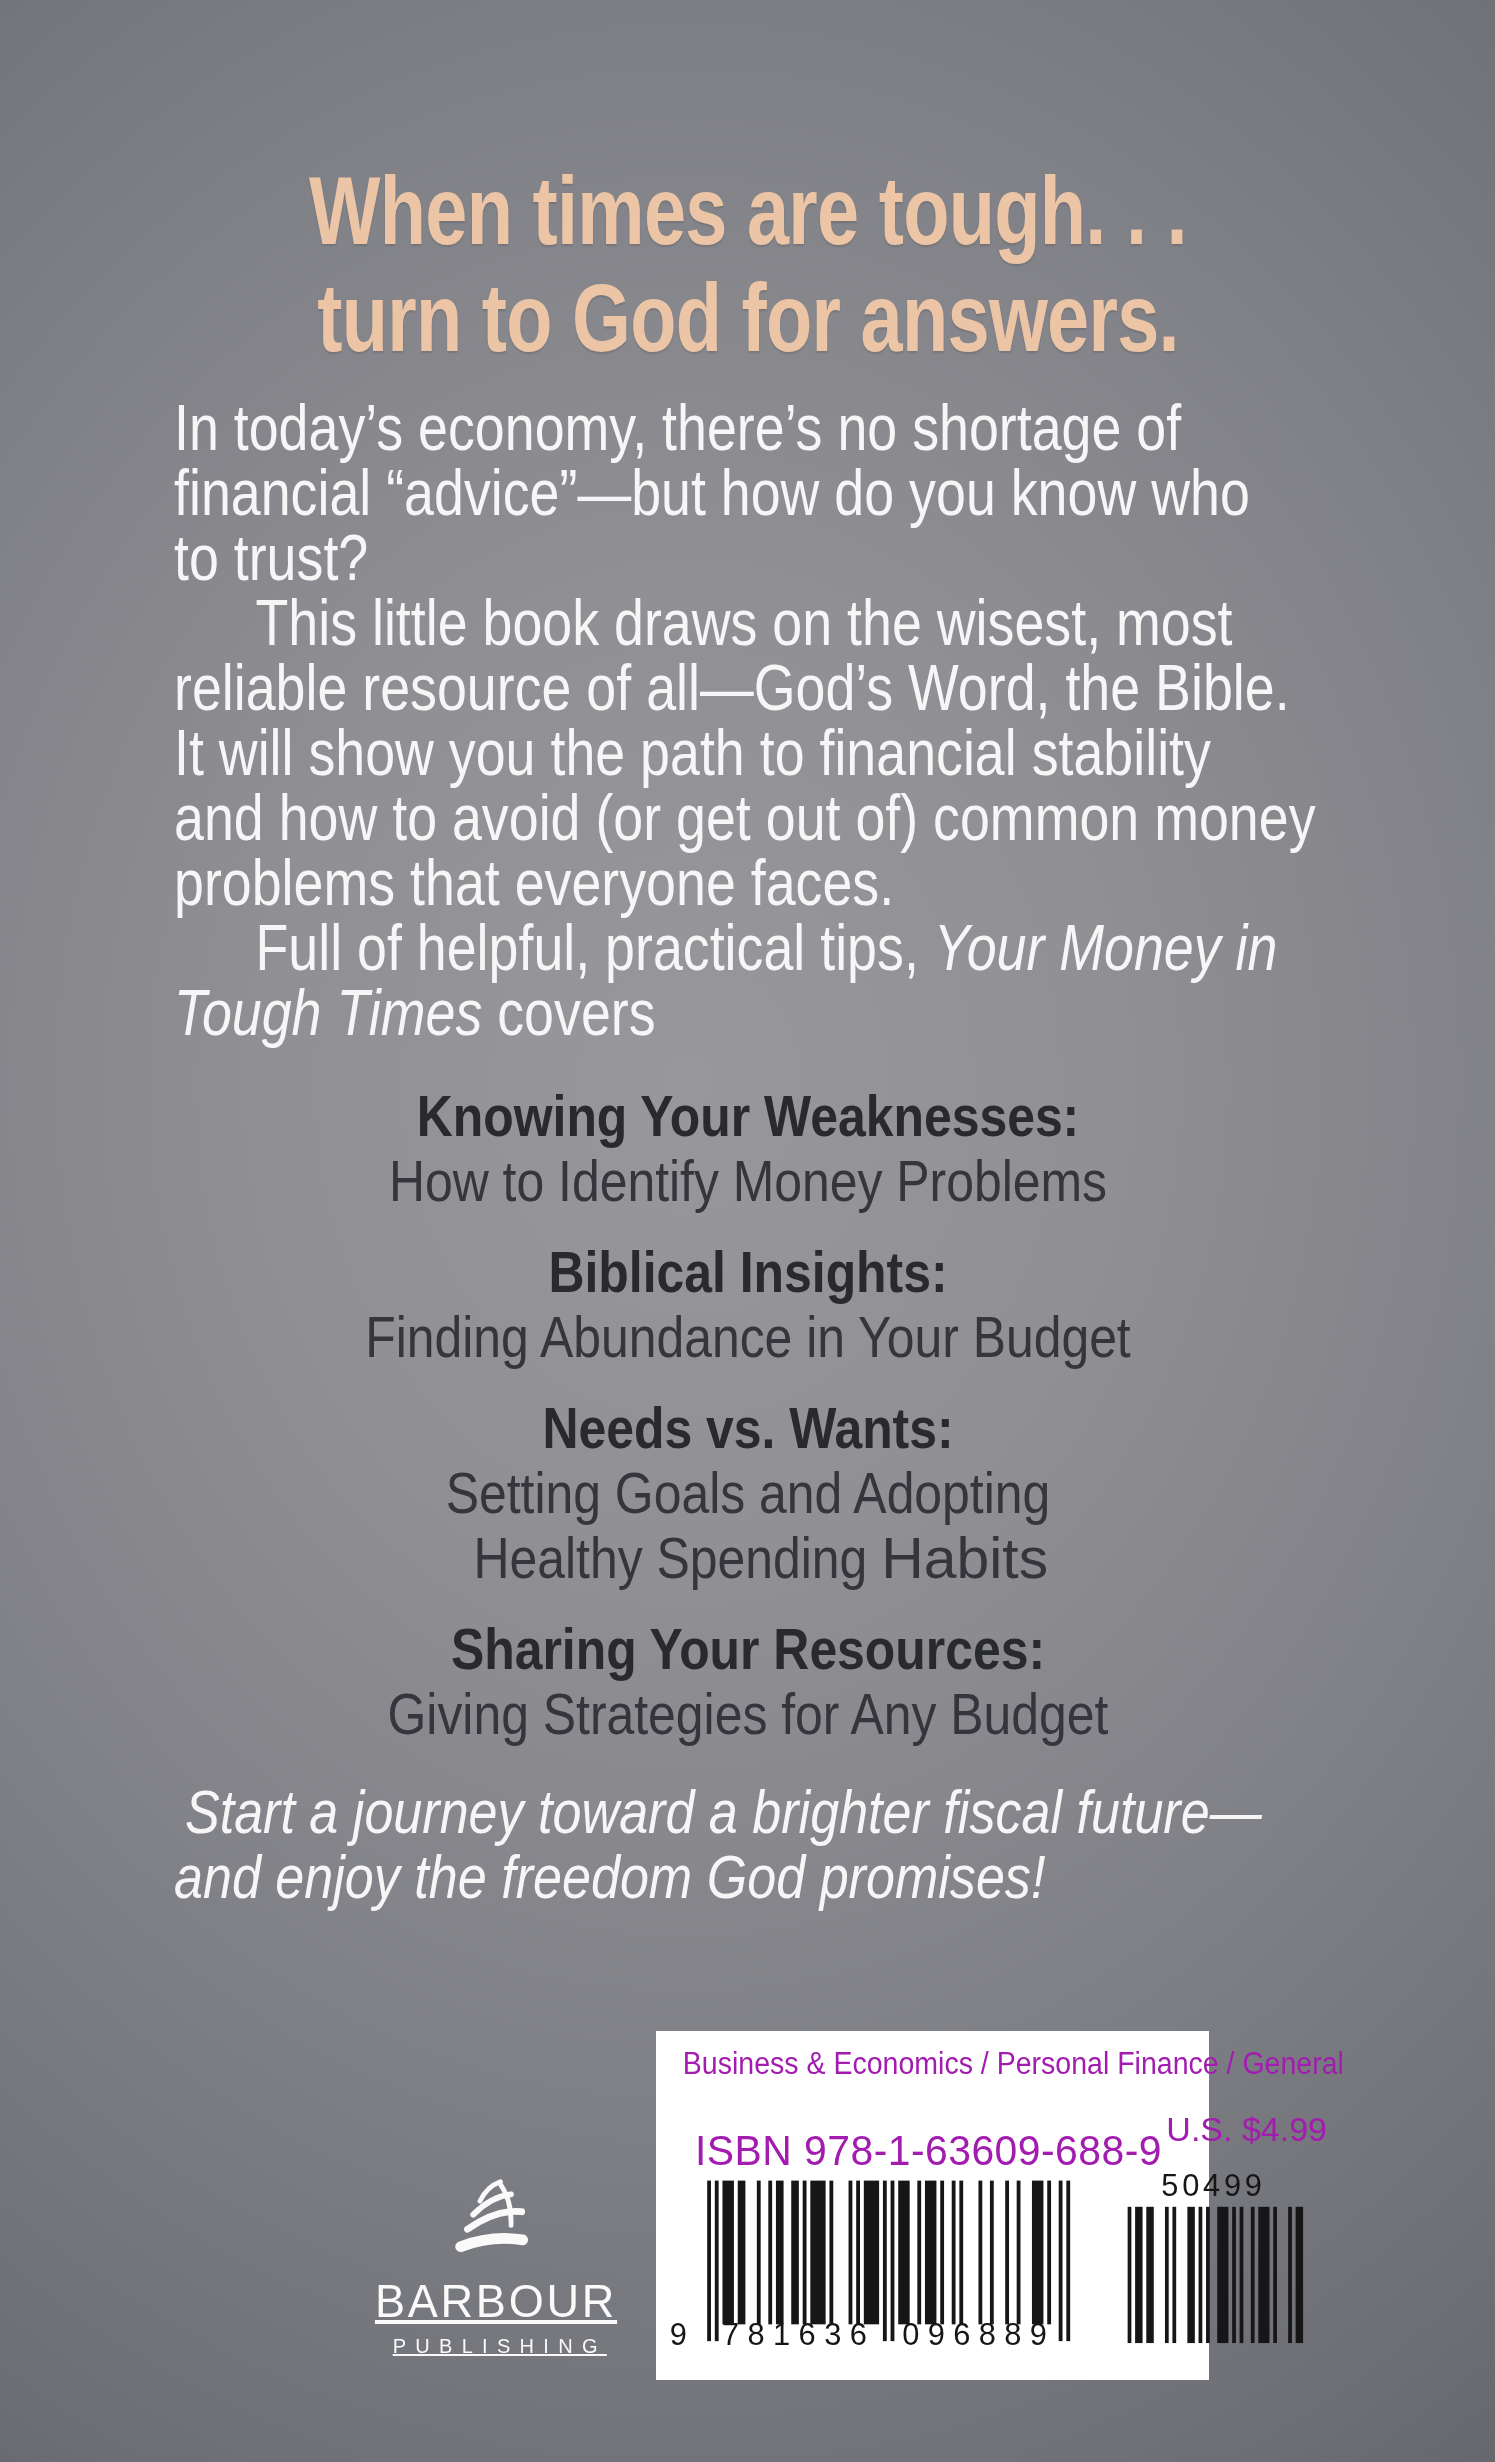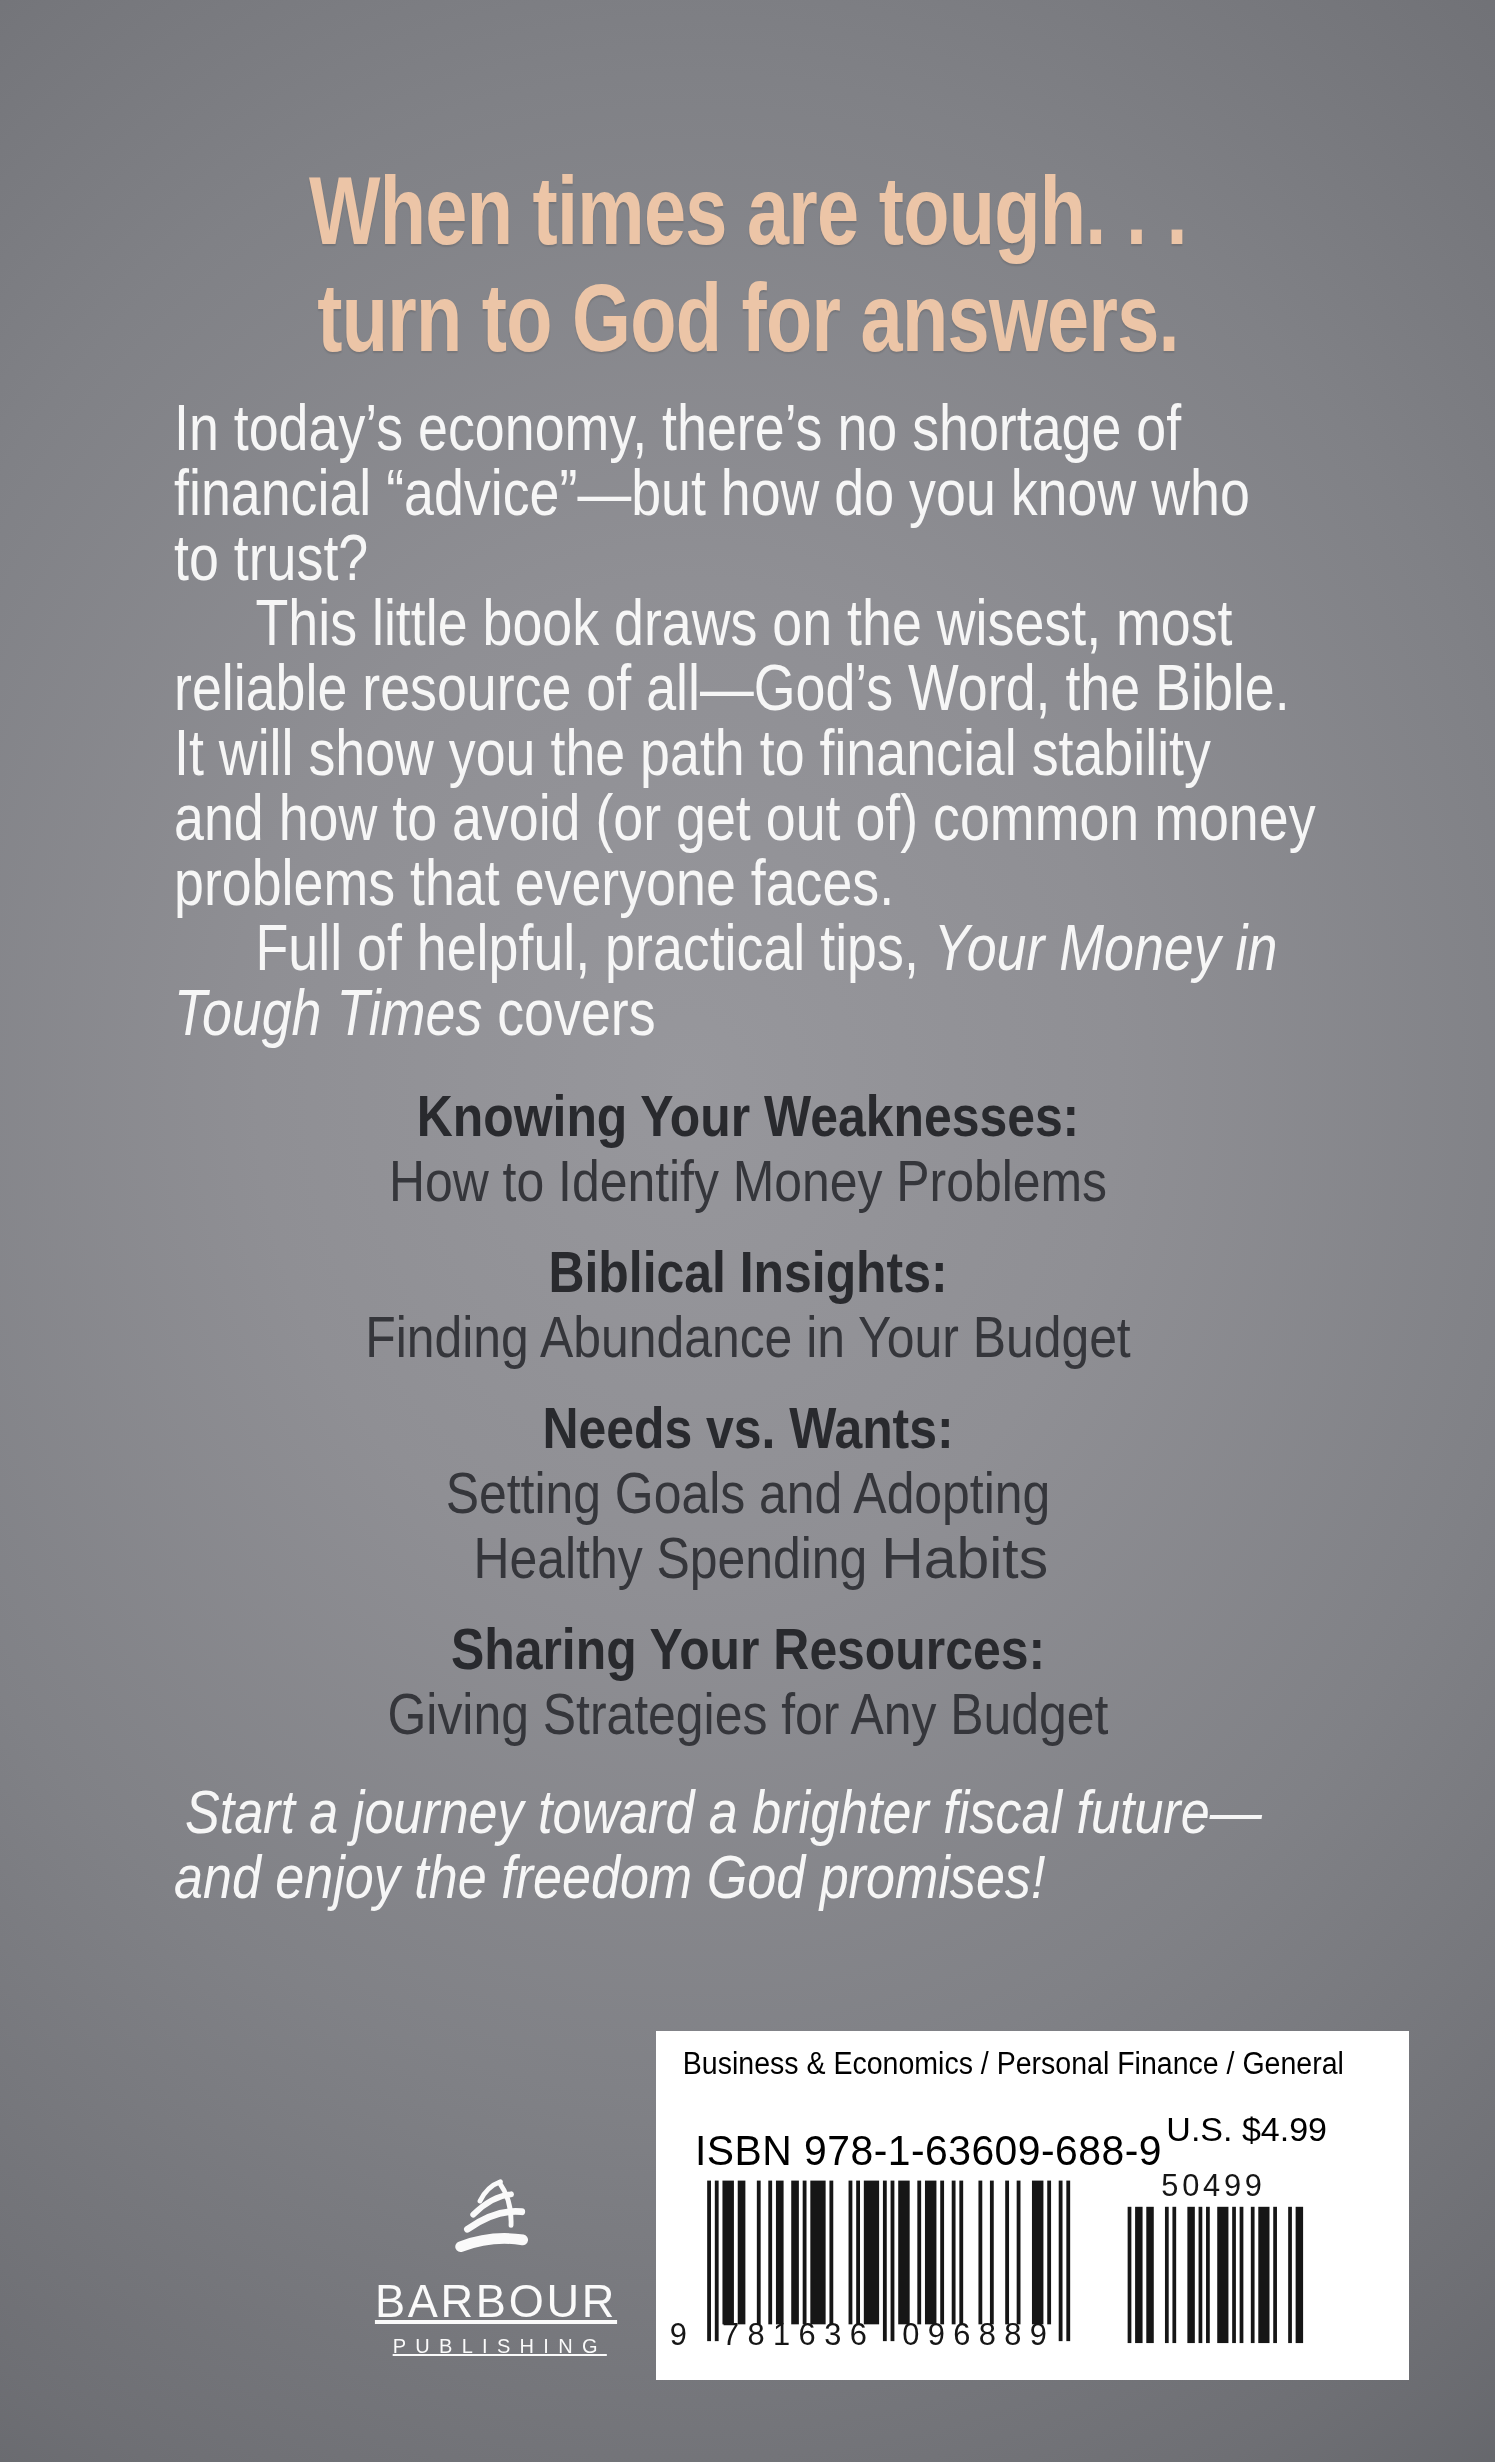--- a/index.html
+++ b/index.html
@@ -62,23 +62,23 @@
     position: absolute; top: 1779px; left: 174px; width: 1402px;
     color: var(--c-body_text, #f5f5f5);
     font-size: 62px; line-height: 65px; font-style: italic;
     transform: scaleX(0.84); transform-origin: 0 0;
   }
   .closing .line { white-space: nowrap; }
 
   
   .price-box {
     position: absolute; left: 656px; top: 2031px;
-    width: 753px; height: 349px;
+    width: 553px; height: 349px;
     background: var(--c-panel, #ffffff);
-    color: #000000;
+    color: #a21caf;
   }
   .price-box .cat {
     position: absolute; top: 15px; left: 0; width: 671px;
     text-align: center; font-size: 31px;
     transform: scaleX(0.92); transform-origin: 50% 0;
     white-space: nowrap;
   }
   .price-box .price {
     position: absolute; top: 79px; left: 0; width: 671px;
     text-align: right; font-size: 34px;

